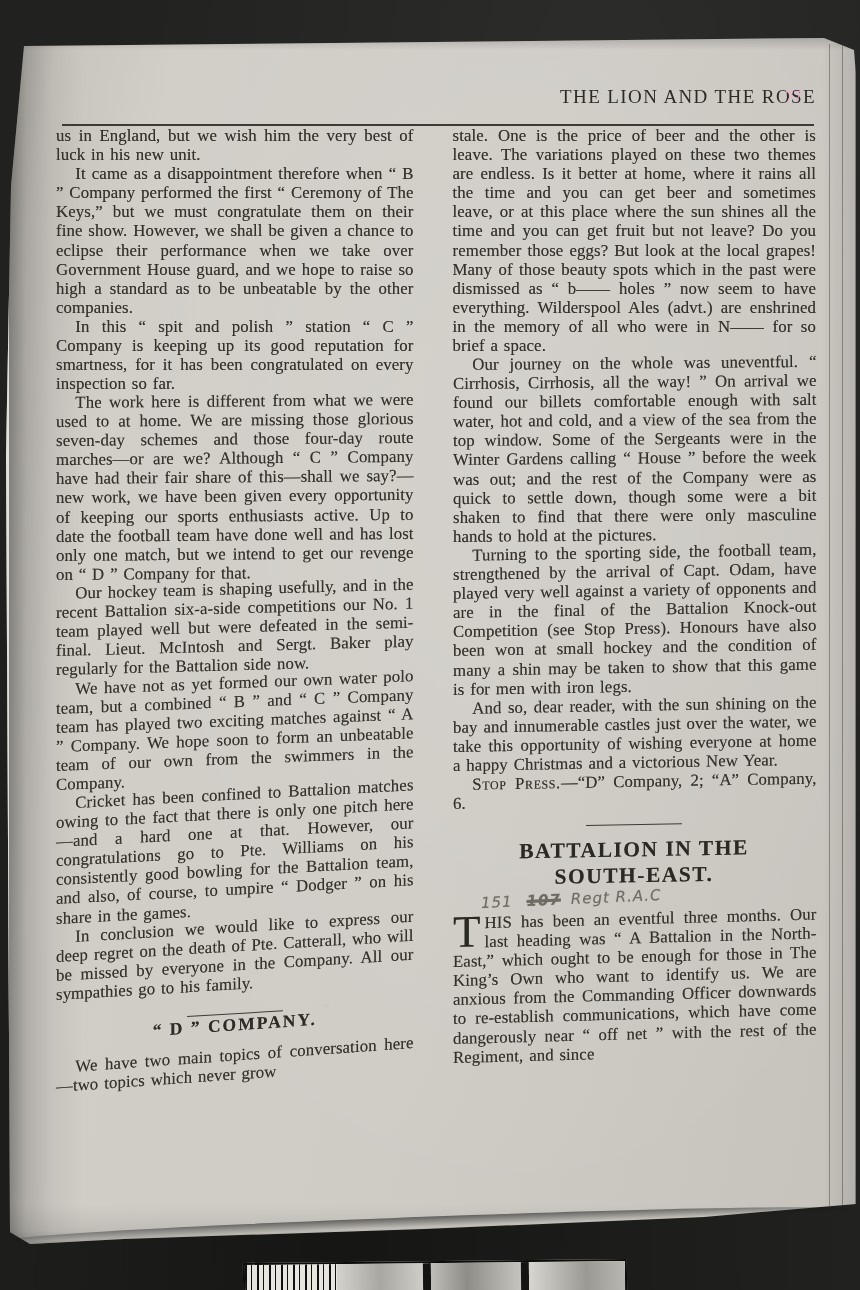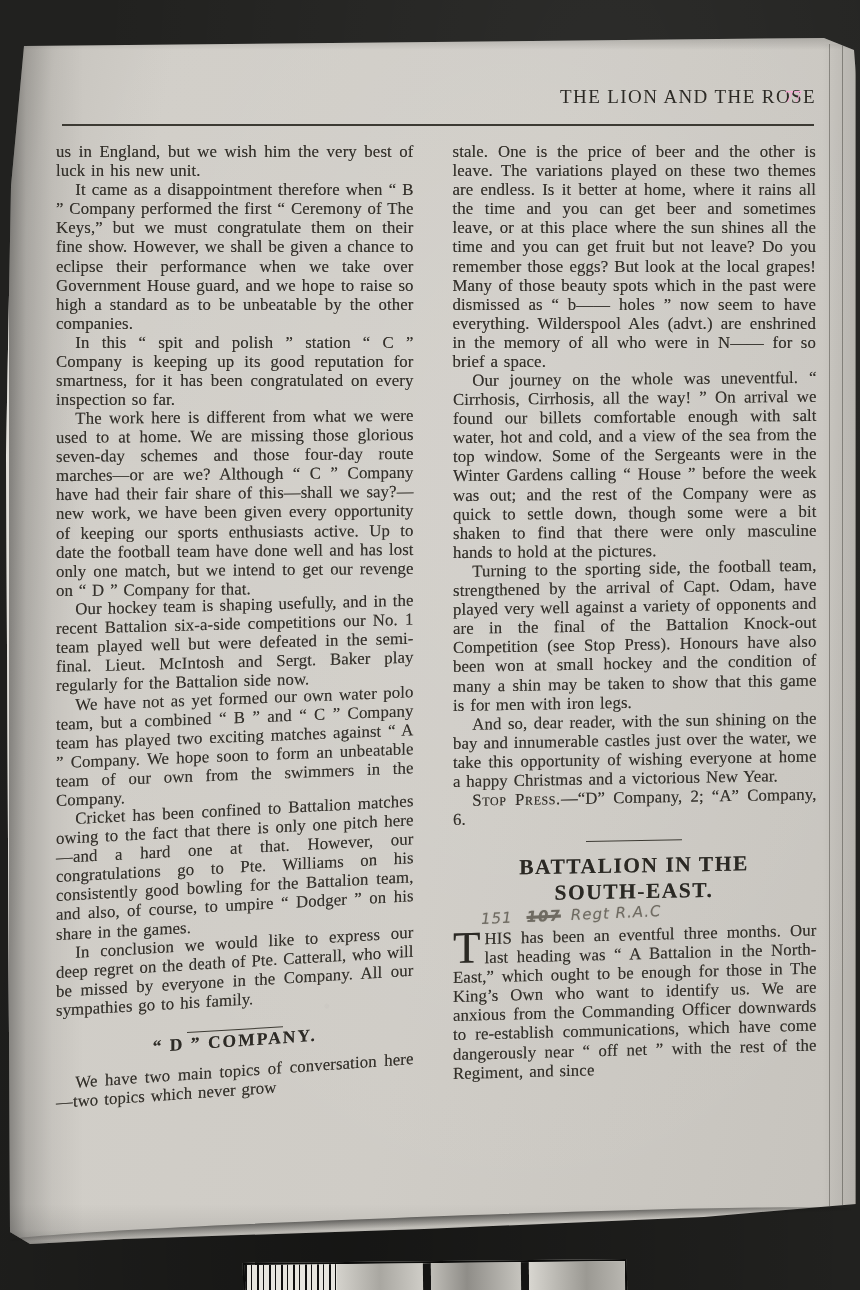--- a/index.html
+++ b/index.html
@@ -55,21 +55,21 @@
   }
   .page-head{position:relative;height:34px;}
   .page-head .title{
     text-align:right;font-size:19px;font-weight:normal;letter-spacing:1.4px;
     color:#2d2b26;
   }
   .page-head .folio{
     position:absolute;right:14px;top:1px;font-size:17px;color:#f9a8d4;
   }
   .head-rule{border:none;border-top:2.3px solid #3c3a33;margin:4px 0 0 6px;width:752px;}
-  .cols{display:flex;gap:39px;margin-top:16px;}
+  .cols{display:flex;gap:39px;}
   .col{width:364px;}
   .col.right{width:370px;}
   .para{
     margin:0;font-size:16.8px;line-height:19.1px;text-align:justify;
     text-indent:1.15em; word-spacing:1.5px; letter-spacing:.1px;
     text-shadow:0 0 .5px rgba(47,44,38,.55);
     transform-origin:0 50%;
   }
   .para.cont{text-indent:0;}
   

